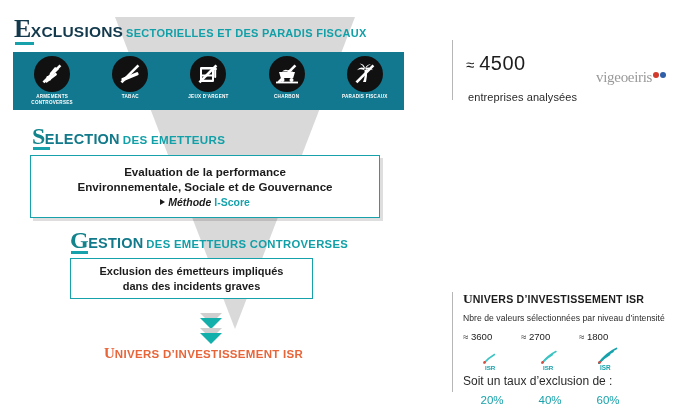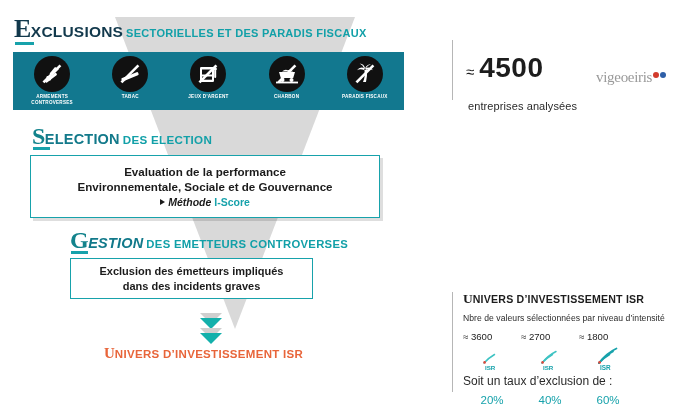--- a/index.html
+++ b/index.html
@@ -123,22 +123,22 @@
   .panel-title{white-space:nowrap;line-height:1;}
   .pt-cap{
     font-family:"Liberation Serif", serif;font-weight:bold;
     color:#1d1d1d;font-size:13.5px;
   }
   .pt-rest{
     font-family:"Liberation Sans", sans-serif;font-weight:bold;
     color:#1d1d1d;font-size:10.6px;letter-spacing:.2px;
   }
   .big-num{
-    font-family:"Liberation Sans", sans-serif;font-weight:bold;
-    color:#1d1d1d;font-size:28px;letter-spacing:.5px;
+    font-family:"Liberation Sans", sans-serif;font-weight:normal;
+    color:#1d1d1d;font-size:20px;letter-spacing:.5px;
   }
   .approx{font-size:15px;font-weight:normal;}
   .sub-line{
     font-family:"Liberation Sans", sans-serif;font-size:11px;color:#2a2a2a;
     letter-spacing:.1px;
   }
 
   
   .logo{position:absolute;z-index:6;white-space:nowrap;}
   .logo-word{
@@ -256,35 +256,35 @@
             <rect x="3" y="13.6" width="24" height="2.6" fill="#fff" transform="rotate(-45 15 15)"></rect>
           </svg>
         </div>
         <div class="icon-label">PARADIS FISCAUX</div>
       </div>
 
     </div>
   </div>
 
   <div class="section-head" style="left:32px;top:124px;">
-    <span class="cap" style="font-size:24px;color:#13838c;">S</span><span class="head-dark" style="font-size:14.5px;color:#12798a;">ELECTION</span><span class="head-teal" style="font-size:11.6px;margin-left:3px;">DES ELECTION</span>
+    <span class="cap" style="font-size:24px;color:#13838c;">S</span><span class="head-dark" style="font-size:14.5px;color:#12798a;">ELECTION</span><span class="head-teal" style="font-size:11.6px;margin-left:3px;">DES EMETTEURS</span>
   </div>
   <div class="underline" style="left:33px;top:147px;width:17px;"></div>
 
   <div class="box box-1">
     <div class="box-line">Evaluation de la performance</div>
     <div class="box-line">Environnementale, Sociale et de Gouvernance</div>
     <div class="method">
       <span class="tri-right"></span><span>Méthode</span>
       <span class="iscore">I-Score</span>
     </div>
   </div>
 
   <div class="section-head" style="left:70px;top:228px;">
-    <span class="cap" style="font-size:24px;color:#13838c;">G</span><span class="head-dark" style="font-size:14.5px;color:#12798a;font-style:italic;">ESTION</span><span class="head-teal" style="font-size:11.3px;margin-left:3px;">DES EMETTEURS CONTROVERSES</span>
+    <span class="cap" style="font-size:24px;color:#13838c;">G</span><span class="head-dark" style="font-size:14.5px;color:#12798a;">ESTION</span><span class="head-teal" style="font-size:11.3px;margin-left:3px;">DES EMETTEURS CONTROVERSES</span>
   </div>
   <div class="underline" style="left:71px;top:251px;width:17px;"></div>
 
   <div class="box box-2">
     <div class="box-line sm">Exclusion des émetteurs impliqués</div>
     <div class="box-line sm">dans des incidents graves</div>
   </div>
 
   <div class="chev chev-gray" style="left:200px;top:313px;"></div>
   <div class="chev chev-teal" style="left:200px;top:318px;"></div>

